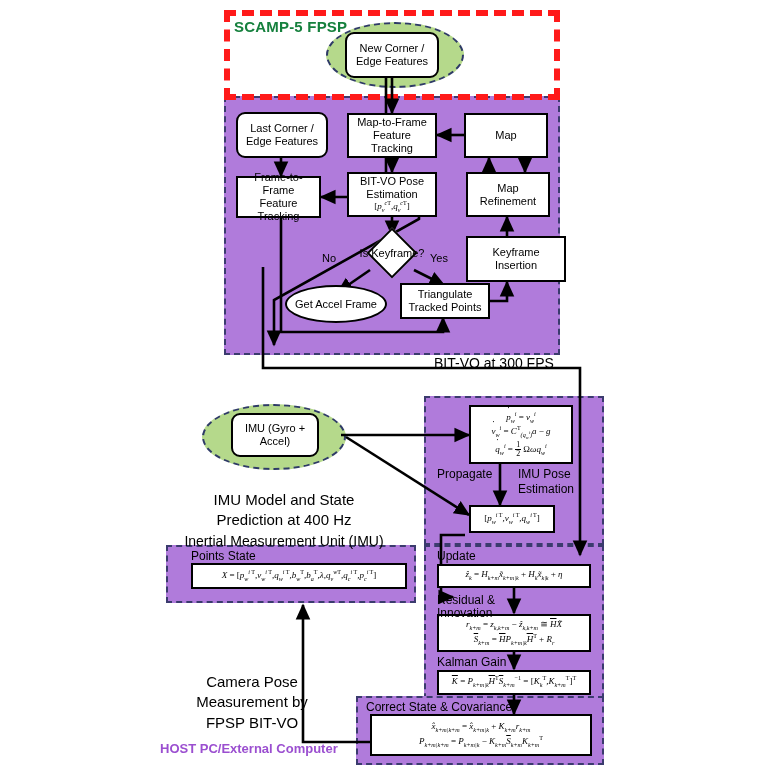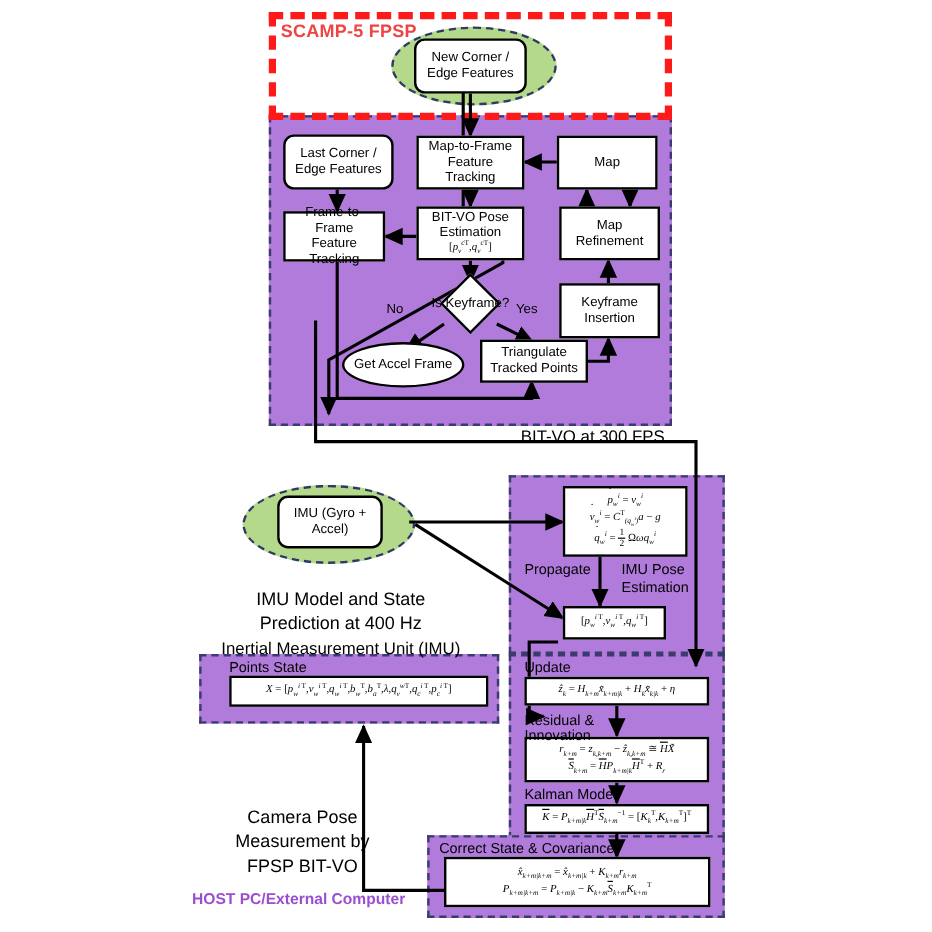--- a/index.html
+++ b/index.html
@@ -3,21 +3,21 @@
 <meta charset="utf-8">
 <style>
   html,body{margin:0;padding:0;background:#ffffff;}
   body{width:777px;height:777px;position:relative;overflow:hidden;
        font-family:"Liberation Sans", sans-serif;color:#000;}
   #stage{position:absolute;left:0;top:0;width:777px;height:777px;}
 
   
   .panel{position:absolute;box-sizing:border-box;}
   .scamp-frame{border:6px dashed #ff1a1a;background:transparent;z-index:4;}
-  .scamp-label{position:absolute;color:#ef4444;font-weight:bold;font-size:15px;
+  .scamp-label{position:absolute;color:#15803d;font-weight:bold;font-size:15px;
                letter-spacing:.2px;z-index:7;white-space:nowrap;}
   .purple{background:#b07bdb;border:2px dashed #3b3b6e;z-index:2;}
 
   
   .node{position:absolute;box-sizing:border-box;background:#fff;border:2px solid #000;
         display:flex;align-items:center;justify-content:center;text-align:center;
         font-size:11px;line-height:1.18;z-index:6;padding:1px 2px;}
   .node.rounded{border-radius:9px;}
   .node.ellipse{border-radius:50%;}
   .node.formula{font-size:9px;}
@@ -163,21 +163,21 @@
     <span>Map Refinement</span>
   </div>
 
   <div class="diamond" style="left:358px;top:235px;width:68px;height:35px;">
     <div class="dshape" style="left:16px;top:-0.5px;width:36px;height:36px;"></div>
     <div class="dtext" style="width:68px;">Is Keyframe?</div>
   </div>
   <div class="lbl" style="left:322px;top:252px;">No</div>
   <div class="lbl" style="left:430px;top:252px;">Yes</div>
 
-  <div class="node" style="left:466px;top:236px;width:84px;height:46px;">
+  <div class="node" style="left:466px;top:236px;width:100px;height:46px;">
     <span>Keyframe<br>Insertion</span>
   </div>
 
   <div class="node ellipse" style="left:285px;top:285px;width:102px;height:38px;">
     <span>Get Accel Frame</span>
   </div>
 
   <div class="node" style="left:400px;top:283px;width:90px;height:36px;">
     <span>Triangulate<br>Tracked Points</span>
   </div>
@@ -235,21 +235,21 @@
   </div>
   <div class="node formula" style="left:437px;top:614px;width:154px;height:38px;flex-direction:column;">
     <span class="eqline mr" style="font-size:9px;">
       <span class="mi">r</span><sub class="it">k+m</sub> = <span class="mi">z</span><sub class="it">k,k+m</sub> − <span class="mi">ẑ</span><sub class="it">k,k+m</sub> ≅ <span class="mi" style="text-decoration:overline;">H</span><span class="mi">X̃</span>
     </span>
     <span class="eqline mr" style="font-size:9px;">
       <span class="mi" style="text-decoration:overline;">S</span><sub class="it">k+m</sub> = <span class="mi" style="text-decoration:overline;">H</span><span class="mi">P</span><sub class="it">k+m|k</sub><span class="mi" style="text-decoration:overline;">H</span><sup>T</sup> + <span class="mi">R</span><sub class="it">r</sub>
     </span>
   </div>
 
-  <div class="lbl" style="left:437px;top:655px;font-size:12px;">Kalman Model</div>
+  <div class="lbl" style="left:437px;top:655px;font-size:12px;">Kalman Gain</div>
   <div class="node formula" style="left:437px;top:670px;width:154px;height:25px;">
     <span class="mr" style="font-size:9px;">
       <span class="mi" style="text-decoration:overline;">K</span> = <span class="mi">P</span><sub class="it">k+m|k</sub><span class="mi" style="text-decoration:overline;">H</span><sup>T</sup><span class="mi" style="text-decoration:overline;">S</span><sub class="it">k+m</sub><sup>−1</sup> = [<span class="mi">K</span><sub class="it">k</sub><sup>T</sup>,<span class="mi">K</span><sub class="it">k+m</sub><sup>T</sup>]<sup>T</sup>
     </span>
   </div>
 
   <div class="lbl" style="left:366px;top:700px;font-size:12px;">Correct State &amp; Covariance</div>
   <div class="node formula" style="left:370px;top:714px;width:222px;height:42px;flex-direction:column;">
     <span class="eqline mr" style="font-size:9px;">
       <span class="mi">x̂</span><sub class="it">k+m|k+m</sub> = <span class="mi">x̂</span><sub class="it">k+m|k</sub> + <span class="mi">K</span><sub class="it">k+m</sub><span class="mi">r</span><sub class="it">k+m</sub>

